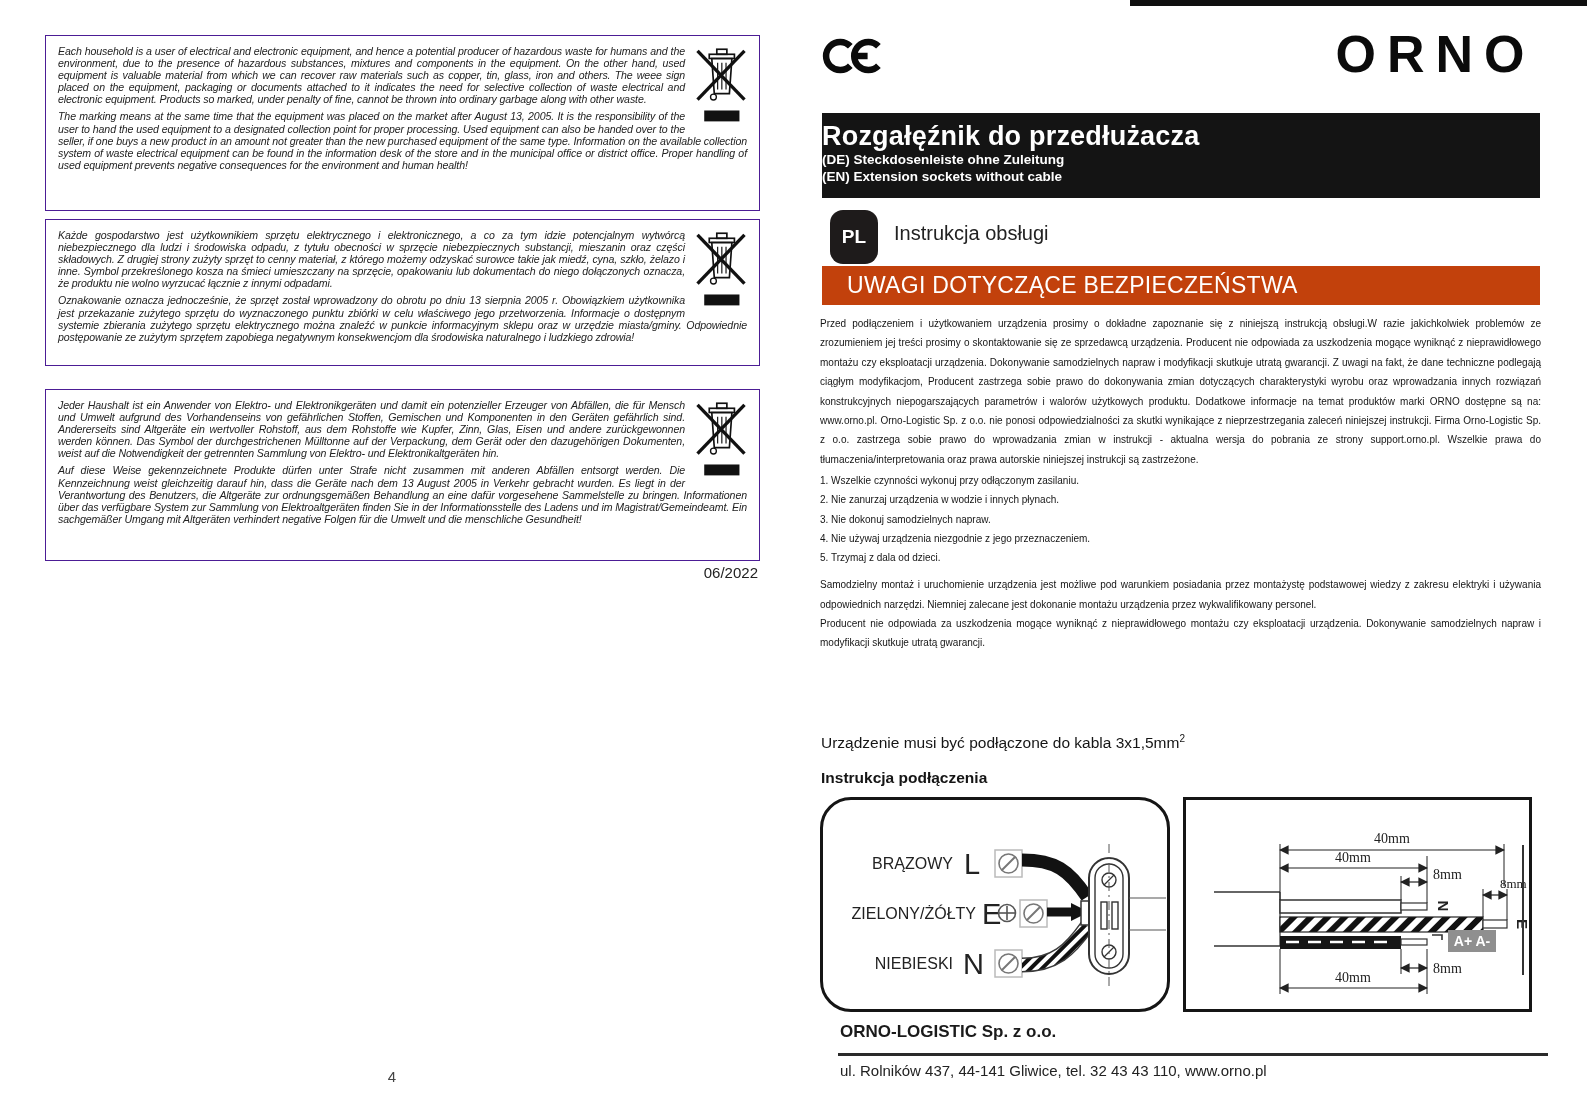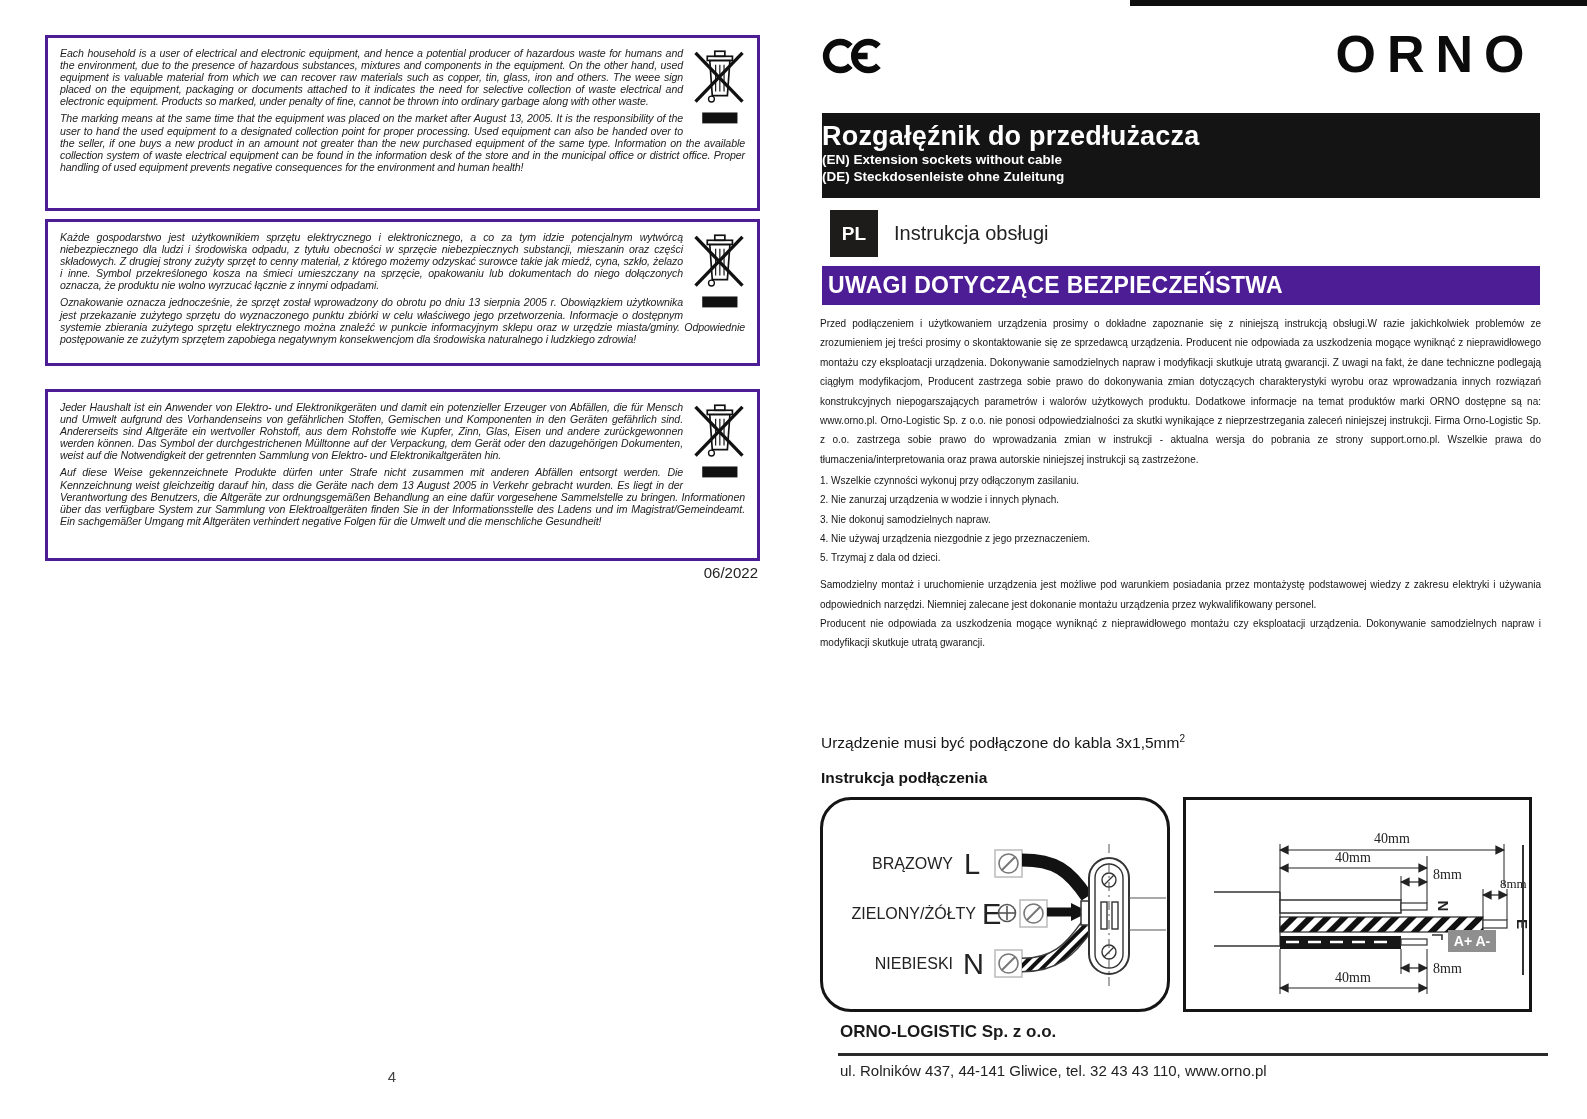--- a/index.html
+++ b/index.html
@@ -3,21 +3,21 @@
 <meta charset="utf-8">
 <style>
   * { margin:0; padding:0; box-sizing:border-box; }
   html,body { background:#ffffff; }
   .page {
     position:relative; width:1587px; height:1119px; background:#ffffff;
     font-family:"Liberation Sans", sans-serif; color:#1a1a1a; overflow:hidden;
   }
   
   .notice-box {
-    position:absolute; left:45px; width:715px; border:3px solid #4c1d95;
+    position:absolute; left:45px; width:715px; border:1px solid #4c1d95;
     padding:9px 12px 6px 12px; overflow:hidden; background:#fff;
   }
   .notice-box p {
     font-style:italic; font-size:10.6px; line-height:12.1px; text-align:justify;
     letter-spacing:-0.1px; color:#222;
   }
   .notice-box p + p { margin-top:5px; }
   .weee-icon { float:right; width:52px; height:84px; margin:0 0 2px 10px; }
   .box-en { top:35px;  height:176px; }
   .box-pl { top:219px; height:147px; }
@@ -32,28 +32,28 @@
     font-size:52px; font-weight:700; letter-spacing:11px; color:#0b0b0b;
   }
   .title-banner {
     position:absolute; left:822px; top:113px; width:718px; height:85px;
     background:#141414; color:#fff; padding:8px 0 0 0;
   }
   .title-banner .title { font-size:27px; font-weight:700; letter-spacing:0.2px; }
   .title-banner .sub { font-size:13.5px; font-weight:700; line-height:16.5px; }
   .title-banner .sub:first-of-type { margin-top:3px; }
   .lang-badge {
-    position:absolute; left:830px; top:210px; width:48px; height:47px; background:#1e1b1b;
-    color:#fff; font-size:19px; font-weight:700; display:flex; align-items:center; justify-content:center;
+    position:absolute; left:830px; top:210px; width:48px; height:54px; background:#1e1b1b;
+    color:#fff; font-size:19px; font-weight:700; display:flex; align-items:center; justify-content:center;border-radius:13px;
   }
   .manual-label { position:absolute; left:894px; top:222px; font-size:20px; color:#222; }
   .safety-banner {
-    position:absolute; left:822px; top:266px; width:718px; height:39px; background:#4c1d95;
-    color:#fff; font-size:23px; font-weight:700; letter-spacing:0.3px;
-    display:flex; align-items:center; padding-left:6px;
+    position:absolute; left:822px; top:266px; width:718px; height:39px; background:#c2410c;
+    color:#fff; font-size:23px; font-weight:400; letter-spacing:0.3px;
+    display:flex; align-items:center; padding-left:25px;
   }
   
   .body-col { position:absolute; left:820px; top:314px; width:721px; font-size:10px; line-height:19.4px; color:#151515; }
   .body-col .jp { text-align:justify; }
   .rules { margin-top:2px; }
   .rules div { line-height:19.2px; }
   .body-col .note { margin-top:8px; }
   .cable-note { position:absolute; left:821px; top:733px; font-size:15.5px; color:#151515; }
   .cable-note sup { font-size:10px; }
   .connection-heading { position:absolute; left:821px; top:769px; font-size:15.5px; font-weight:700; color:#151515; }
@@ -131,22 +131,22 @@
   <svg class="ce-mark" width="66" height="46" viewBox="0 0 122 60">
     <path d="M 56,12 A 26,26 0 1 0 56,48" fill="none" stroke="#0b0b0b" stroke-width="12"></path>
     <path d="M 108,12 A 26,26 0 1 0 108,48" fill="none" stroke="#0b0b0b" stroke-width="12"></path>
     <line x1="63" y1="30" x2="88" y2="30" stroke="#0b0b0b" stroke-width="12"></line>
   </svg>
 
   <div class="brand-logo">ORNO</div>
 
   <div class="title-banner">
     <div class="title">Rozgałęźnik do przedłużacza</div>
+    <div class="sub">(DE) Steckdosenleiste ohne Zuleitung</div>
     <div class="sub">(EN) Extension sockets without cable</div>
-    <div class="sub">(DE) Steckdosenleiste ohne Zuleitung</div>
   </div>
 
   <div class="lang-badge">PL</div>
   <div class="manual-label">Instrukcja obsługi</div>
 
   <div class="safety-banner">UWAGI DOTYCZĄCE BEZPIECZEŃSTWA</div>
 
   <div class="body-col">
     <p class="jp">Przed podłączeniem i użytkowaniem urządzenia prosimy o dokładne zapoznanie się z niniejszą instrukcją obsługi.W razie jakichkolwiek problemów ze zrozumieniem jej treści prosimy o skontaktowanie się ze sprzedawcą urządzenia. Producent nie odpowiada za uszkodzenia mogące wyniknąć z nieprawidłowego montażu czy eksploatacji urządzenia. Dokonywanie samodzielnych napraw i modyfikacji skutkuje utratą gwarancji. Z uwagi na fakt, że dane techniczne podlegają ciągłym modyfikacjom, Producent zastrzega sobie prawo do dokonywania zmian dotyczących charakterystyki wyrobu oraz wprowadzania innych rozwiązań konstrukcyjnych niepogarszających parametrów i walorów użytkowych produktu. Dodatkowe informacje na temat produktów marki ORNO dostępne są na: www.orno.pl. Orno-Logistic Sp. z o.o. nie ponosi odpowiedzialności za skutki wynikające z nieprzestrzegania zaleceń niniejszej instrukcji. Firma Orno-Logistic Sp. z o.o. zastrzega sobie prawo do wprowadzania zmian w instrukcji - aktualna wersja do pobrania ze strony support.orno.pl. Wszelkie prawa do tłumaczenia/interpretowania oraz prawa autorskie niniejszej instrukcji są zastrzeżone.</p>
     <div class="rules">

